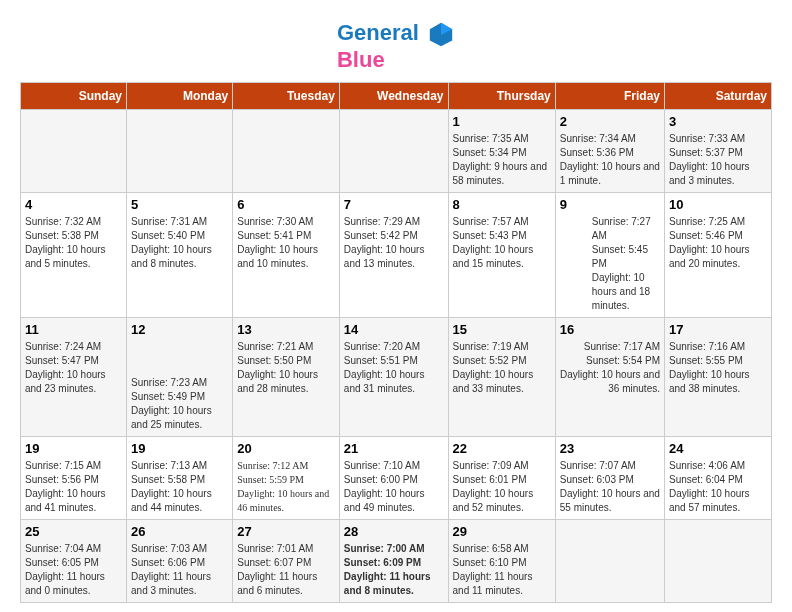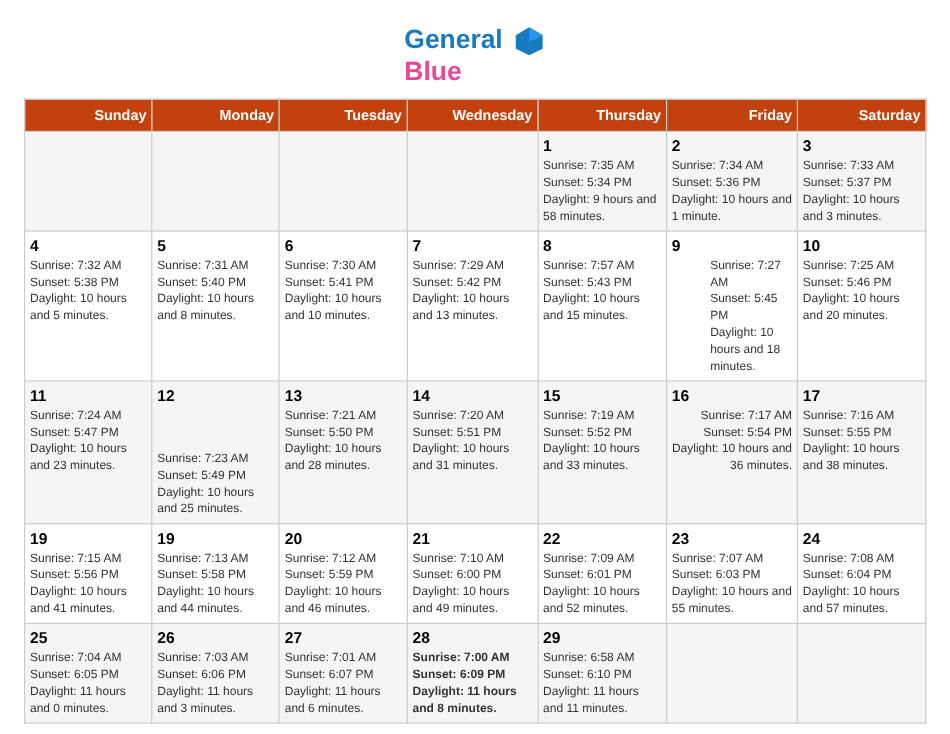--- a/index.html
+++ b/index.html
@@ -242,21 +242,21 @@
 Daylight: 10 hours and 41 minutes.</div>
         </td>
         <td>
           <div class="day-number">19</div>
           <div class="day-info" style="white-space: pre-line;">Sunrise: 7:13 AM
 Sunset: 5:58 PM
 Daylight: 10 hours and 44 minutes.</div>
         </td>
         <td>
           <div class="day-number">20</div>
-          <div class="day-info" style="white-space: pre-line;">Sunrise: 7:12 AM
+          <div class="day-info" style="white-space: pre-line; font-family: Liberation Serif, serif;">Sunrise: 7:12 AM
 Sunset: 5:59 PM
 Daylight: 10 hours and 46 minutes.</div>
         </td>
         <td>
           <div class="day-number">21</div>
           <div class="day-info" style="white-space: pre-line;">Sunrise: 7:10 AM
 Sunset: 6:00 PM
 Daylight: 10 hours and 49 minutes.</div>
         </td>
         <td>
@@ -266,21 +266,21 @@
 Daylight: 10 hours and 52 minutes.</div>
         </td>
         <td>
           <div class="day-number">23</div>
           <div class="day-info" style="white-space: pre-line;">Sunrise: 7:07 AM
 Sunset: 6:03 PM
 Daylight: 10 hours and 55 minutes.</div>
         </td>
         <td>
           <div class="day-number">24</div>
-          <div class="day-info" style="white-space: pre-line;">Sunrise: 7:08 AM
+          <div class="day-info" style="white-space: pre-line;">Sunrise: 4:06 AM
 Sunset: 6:04 PM
 Daylight: 10 hours and 57 minutes.</div>
         </td>
       </tr>
       <tr>
         <td>
           <div class="day-number">25</div>
           <div class="day-info" style="white-space: pre-line;">Sunrise: 7:04 AM
 Sunset: 6:05 PM
 Daylight: 11 hours and 0 minutes.</div>

